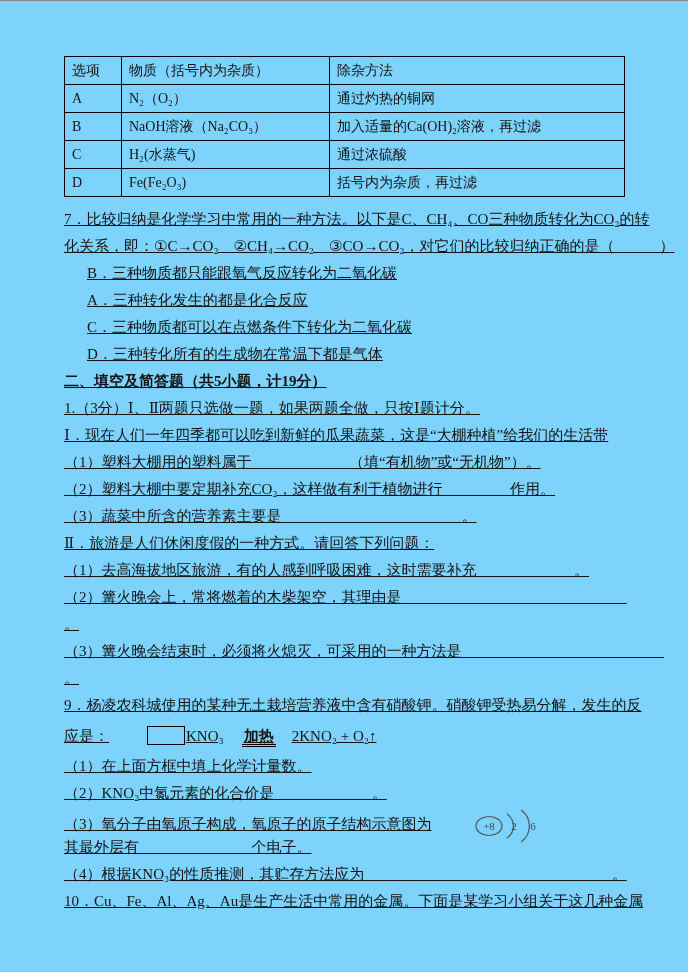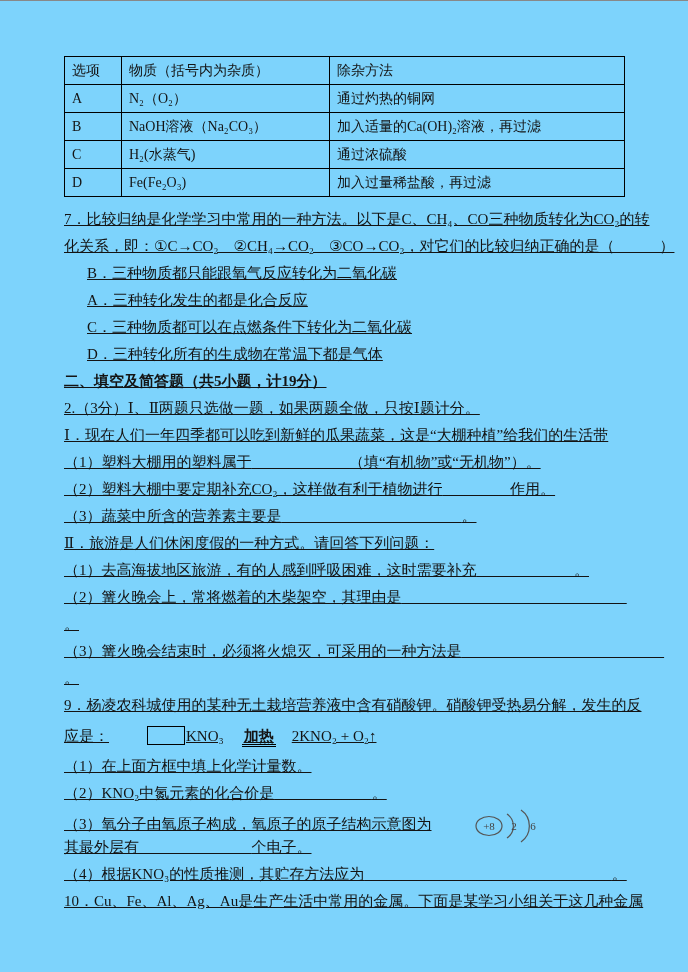--- a/index.html
+++ b/index.html
@@ -84,35 +84,35 @@
           <td>加入适量的Ca(OH)₂溶液，再过滤</td>
         </tr>
         <tr>
           <td>C</td>
           <td>H₂(水蒸气)</td>
           <td>通过浓硫酸</td>
         </tr>
         <tr>
           <td>D</td>
           <td>Fe(Fe₂O₃)</td>
-          <td>加入过量稀盐酸，再过滤</td>
+          <td>括号内为杂质，再过滤</td>
         </tr>
       </tbody>
     </table>
 
     <div class="ln">7．比较归纳是化学学习中常用的一种方法。以下是C、CH₄、CO三种物质转化为CO₂的转</div>
     <div class="ln">化关系，即：①C→CO₂　②CH₄→CO₂　③CO→CO₂，对它们的比较归纳正确的是（　　　）</div>
     <div class="ln opt">B．三种物质都只能跟氧气反应转化为二氧化碳</div>
     <div class="ln opt">A．三种转化发生的都是化合反应</div>
     <div class="ln opt">C．三种物质都可以在点燃条件下转化为二氧化碳</div>
     <div class="ln opt">D．三种转化所有的生成物在常温下都是气体</div>
 
     <div class="ln bold">二、填空及简答题（共5小题，计19分）</div>
 
-    <div class="ln">2.（3分）Ⅰ、Ⅱ两题只选做一题，如果两题全做，只按Ⅰ题计分。</div>
+    <div class="ln">1.（3分）Ⅰ、Ⅱ两题只选做一题，如果两题全做，只按Ⅰ题计分。</div>
 
     <div class="ln">Ⅰ．现在人们一年四季都可以吃到新鲜的瓜果蔬菜，这是“大棚种植”给我们的生活带</div>
 
     <div class="ln"><span>（1）塑料大棚用的塑料属于</span><span class="blank">_____________</span><span>（填“有机物”或“无机物”）。</span></div>
     <div class="ln"><span>（2）塑料大棚中要定期补充CO₂，这样做有利于植物进行</span><span class="blank">_________</span><span>作用。</span></div>
     <div class="ln"><span>（3）蔬菜中所含的营养素主要是</span><span class="blank">________________________</span><span>。</span></div>
 
     <div class="ln">Ⅱ．旅游是人们休闲度假的一种方式。请回答下列问题：</div>
 
     <div class="ln"><span>（1）去高海拔地区旅游，有的人感到呼吸困难，这时需要补充</span><span class="blank">_____________</span><span>。</span></div>

